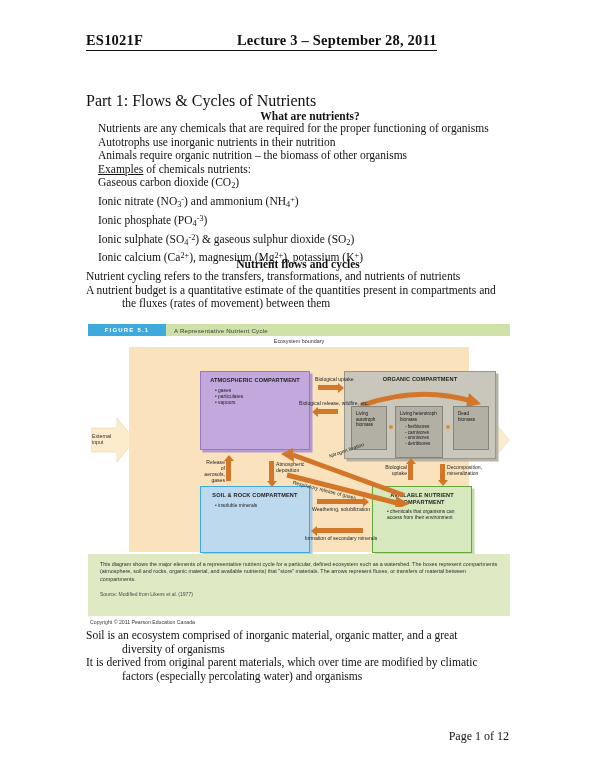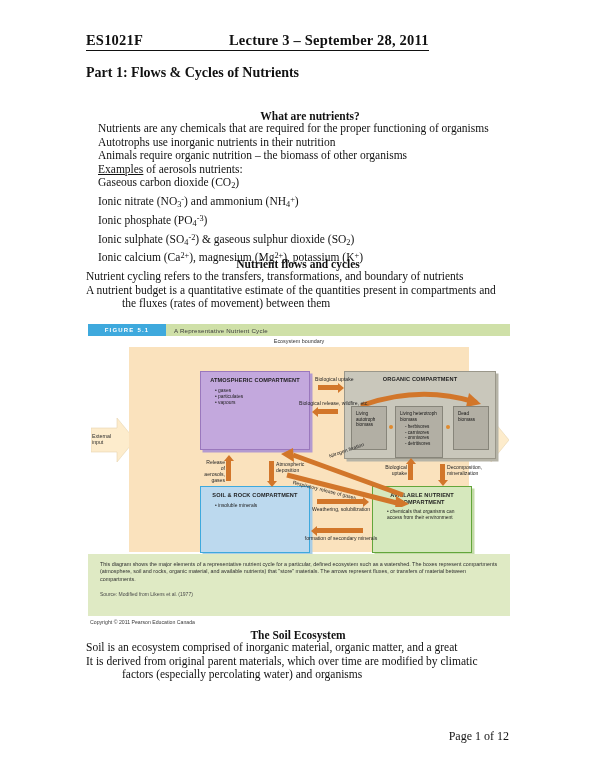--- a/index.html
+++ b/index.html
@@ -32,33 +32,33 @@
     font-weight: bold;
     font-size: 14.5px;
     letter-spacing: 0.2px;
     white-space: nowrap;
   }
   .doc-header .hdr-underline {
     border-bottom: 1.6px solid #111;
     display: inline-block;
     padding-bottom: 1px;
   }
-  .hdr-course { margin-right: 0; }
+  .hdr-course { margin-right: 8px; }
   .hdr-gap {
     display: inline-block;
     width: 86px;
   }
 
   
   .part-title {
     position: absolute;
     left: 86px;
-    top: 65px;
-    font-size: 14px;
-    font-weight: bold;
+    top: 92px;
+    font-size: 16px;
+    font-weight: normal;
   }
 
   .sec-head {
     text-align: center;
     font-weight: bold;
     font-size: 11.5px;
     margin: 0;
     padding: 0;
   }
   .txt {
@@ -366,31 +366,31 @@
     <span class="hdr-underline"><span class="hdr-course">ES1021F</span><span class="hdr-gap"></span><span>Lecture 3 – September 28, 2011</span></span>
   </div>
 
   <div class="part-title">Part 1: Flows &amp; Cycles of Nutrients</div>
 
   <div class="block-nutrients">
     <div class="sec-head">What are nutrients?</div>
     <p class="txt"><span>Nutrients are </span><span class="ital">any chemicals that are required for the proper functioning of organisms</span></p>
     <p class="txt">Autotrophs use inorganic nutrients in their nutrition</p>
     <p class="txt">Animals require organic nutrition – the biomass of other organisms</p>
-    <p class="txt"><span class="und">Examples</span><span> of aerosols nutrients:</span></p>
+    <p class="txt"><span class="und">Examples</span><span> of chemicals nutrients:</span></p>
     <p class="txt">Gaseous carbon dioxide (CO<sub>2</sub>)</p>
     <p class="txt">Ionic nitrate (NO<sub>3</sub><sup>-</sup>) and ammonium (NH<sub>4</sub><sup>+</sup>)</p>
     <p class="txt">Ionic phosphate (PO<sub>4</sub><sup>-3</sup>)</p>
     <p class="txt">Ionic sulphate (SO<sub>4</sub><sup>-2</sup>) &amp; gaseous sulphur dioxide (SO<sub>2</sub>)</p>
     <p class="txt">Ionic calcium (Ca<sup>2+</sup>), magnesium (Mg<sup>2+</sup>), potassium (K<sup>+</sup>)</p>
   </div>
 
   <div class="block-flows">
     <div class="sec-head">Nutrient flows and cycles</div>
-    <p class="txt"><span>Nutrient cycling refers to the </span><span class="ital">transfers, transformations,</span><span> and </span><span class="ital">boundary</span><span> of nutrients</span></p>
+    <p class="txt"><span>Nutrient cycling refers to the </span><span class="ital">transfers, transformations,</span><span> and </span><span class="ital">nutrients</span><span> of nutrients</span></p>
     <p class="txt">A nutrient budget is a quantitative estimate of the quantities present in compartments and</p>
     <p class="txt indent">the fluxes (rates of movement) between them</p>
   </div>
 
   <div class="figure">
 
     <div class="fig-bar">
       <div class="fig-num">FIGURE 5.1</div>
       <div class="fig-title">A Representative Nutrient Cycle</div>
     </div>
@@ -502,21 +502,21 @@
 
     <div class="fig-caption">
       <p class="cap-text">This diagram shows the major elements of a representative nutrient cycle for a particular, defined ecosystem such as a watershed. The boxes represent compartments (atmosphere, soil and rocks, organic material, and available nutrients) that "store" materials. The arrows represent fluxes, or transfers of material between compartments.</p>
       <p class="cap-source">Source: Modified from Likens et al. (1977)</p>
     </div>
   </div>
 
   <div class="copyright">Copyright © 2011 Pearson Education Canada</div>
 
   <div class="block-soil">
-    <div class="sec-head">The Soil Ecosystem</div>
     <p class="txt">Soil is an ecosystem comprised of inorganic material, organic matter, and a great</p>
+    <p class="txt indent">diversity of organisms</p>
     <p class="txt">It is derived from original parent materials, which over time are modified by climatic</p>
     <p class="txt indent">factors (especially percolating water) and organisms</p>
   </div>
 
   <div class="footer">Page 1 of 12</div>
 
 </div>
 
 </body></html>

